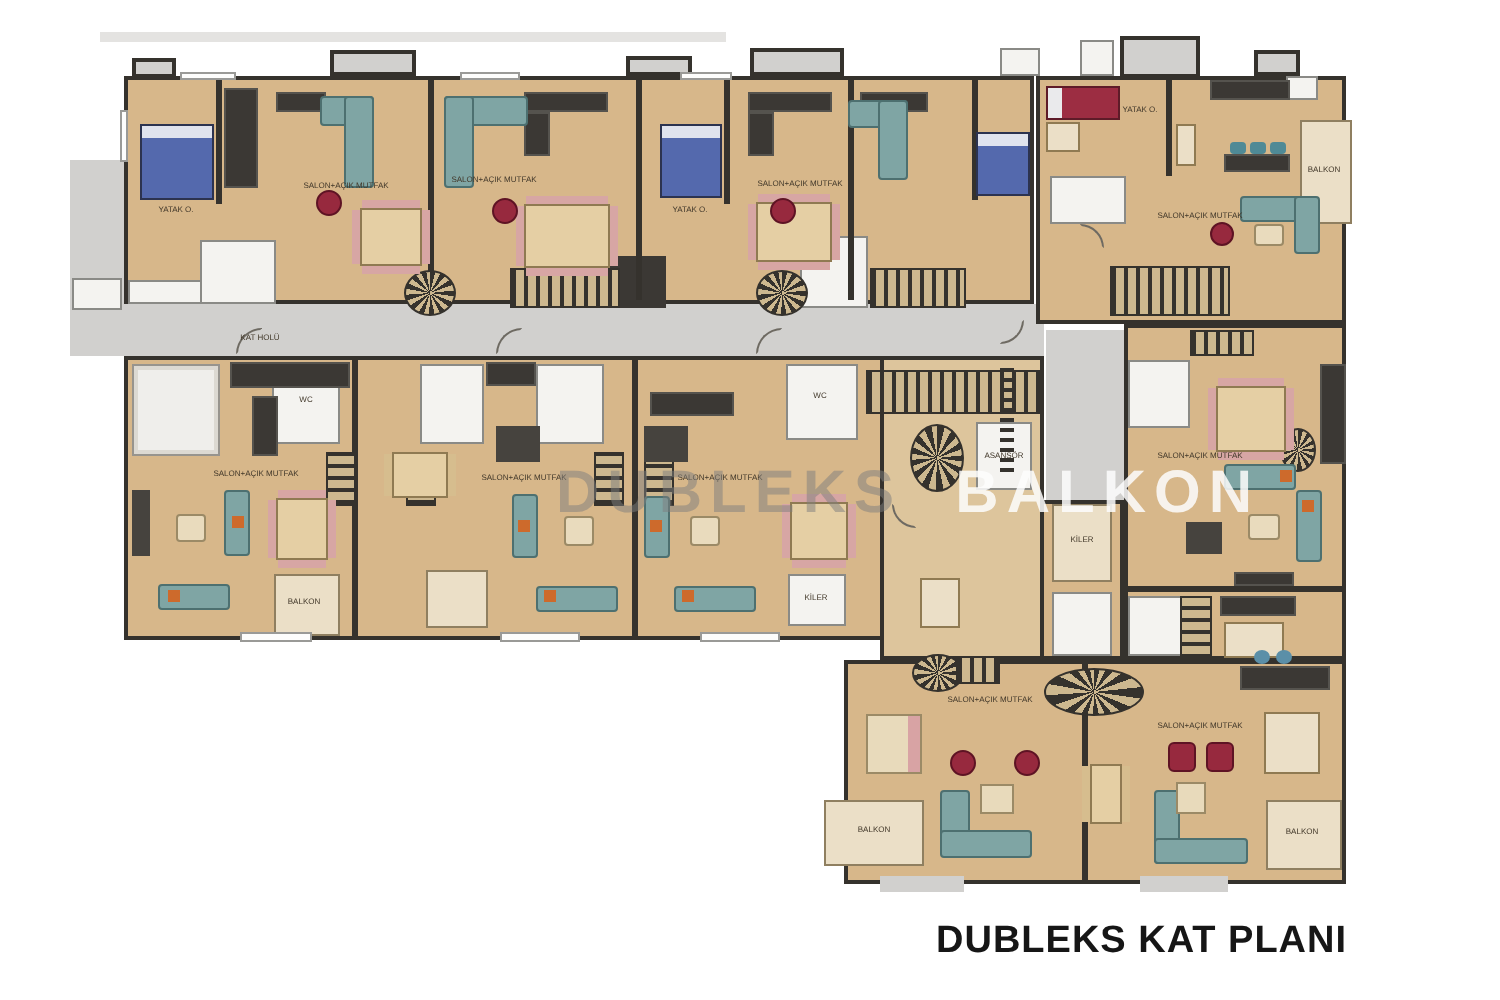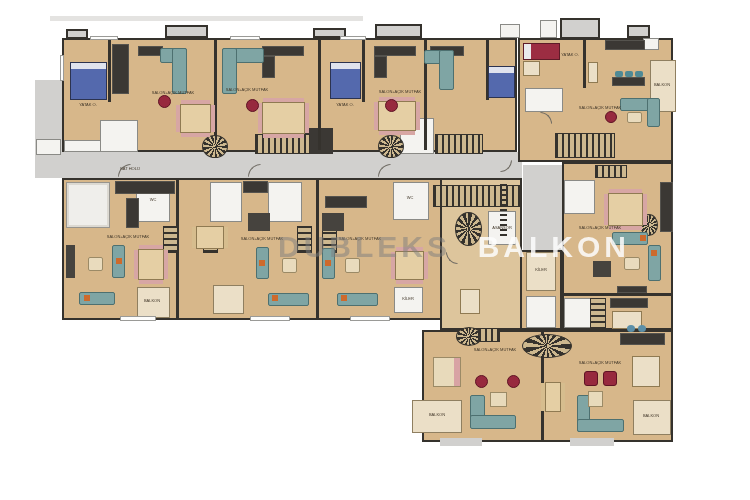--- a/index.html
+++ b/index.html
@@ -243,13 +243,14 @@
       <span class="plan-label" style="left: 152px; top: 301px;">BALKON</span>
       <span class="plan-label" style="left: 437px; top: 415px;">BALKON</span>
       <span class="plan-label" style="left: 651px; top: 416px;">BALKON</span>
       <span class="plan-label" style="left: 662px; top: 85px;">BALKON</span>
       <span class="plan-label" style="left: 502px; top: 228px;">ASANSÖR</span>
     </div>
   <div id="watermark">
     <span class="w1">DUBLEKS</span>
     <span class="w2">BALKON</span>
   </div>
+  <div id="caption">DUBLEKS KAT PLANI</div>
 </div>
 
 </body></html>

